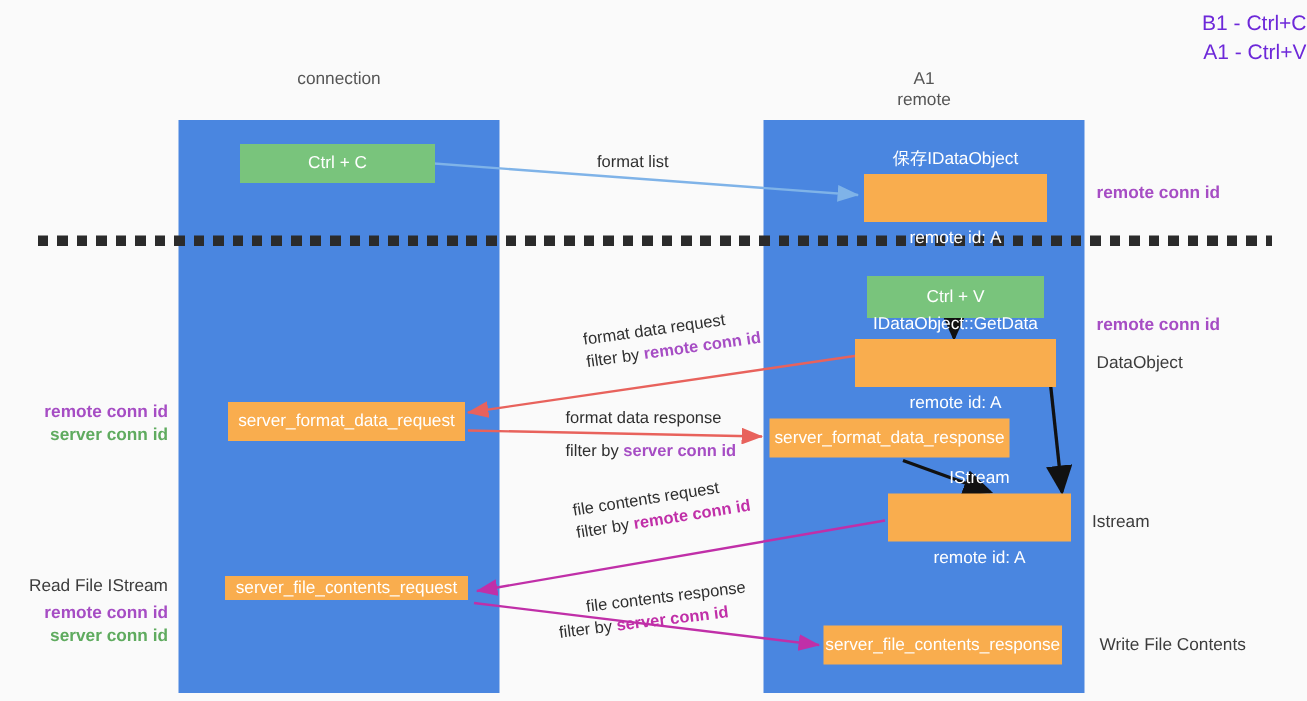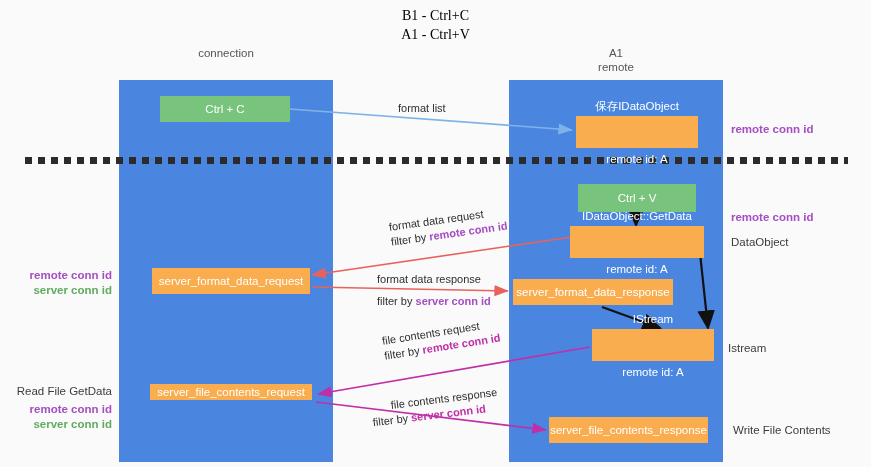--- a/index.html
+++ b/index.html
@@ -13,25 +13,24 @@
     position: relative;
     overflow: hidden;
     font-family: "Liberation Sans", sans-serif;
     color: #3c3c3c;
   }
   .abs { position: absolute; }
 
   
   #title {
     left: 0; top: 6px; width: 871px;
-    text-align: center;
+    text-align: right;
     font-size: 14px;
     line-height: 19px;
-    color: #000000;
-    font-family: Liberation Serif, serif;
+    color: #6d28d9;
   }
 
   
   .col-header {
     text-align: center;
     font-size: 11.5px;
     line-height: 14px;
     color: #555;
   }
   #hdr-b1 { left: 119px; top: 46px; width: 214px; }
@@ -194,21 +193,21 @@
 
 <div class="abs ann dark right" style="left:731px; top:235px;">DataObject</div>
 
 <div class="abs ann dark right" style="left:728px; top:341px;">Istream</div>
 
 <div class="abs ann dark right" style="left:733px; top:423px;">Write File Contents</div>
 
 <div class="abs ann purple lefted" style="left:0px; top:268px; width:112px;">remote conn id</div>
 <div class="abs ann green lefted" style="left:0px; top:283px; width:112px;">server conn id</div>
 
-<div class="abs ann dark lefted" style="left:0px; top:384px; width:112px;">Read File GetData</div>
+<div class="abs ann dark lefted" style="left:0px; top:384px; width:112px;">Read File IStream</div>
 <div class="abs ann purple lefted" style="left:0px; top:402px; width:112px;">remote conn id</div>
 <div class="abs ann green lefted" style="left:0px; top:417px; width:112px;">server conn id</div>
 
 <div class="abs edge-label" style="left:398px; top:101px;">format list</div>
 
 <div class="abs edge-label" style="left:388px; top:220px; transform: rotate(-8deg);">
   <div>format data request</div>
   <div><span>filter by </span><span class="kw-purple">remote conn id</span></div>
 </div>
 

